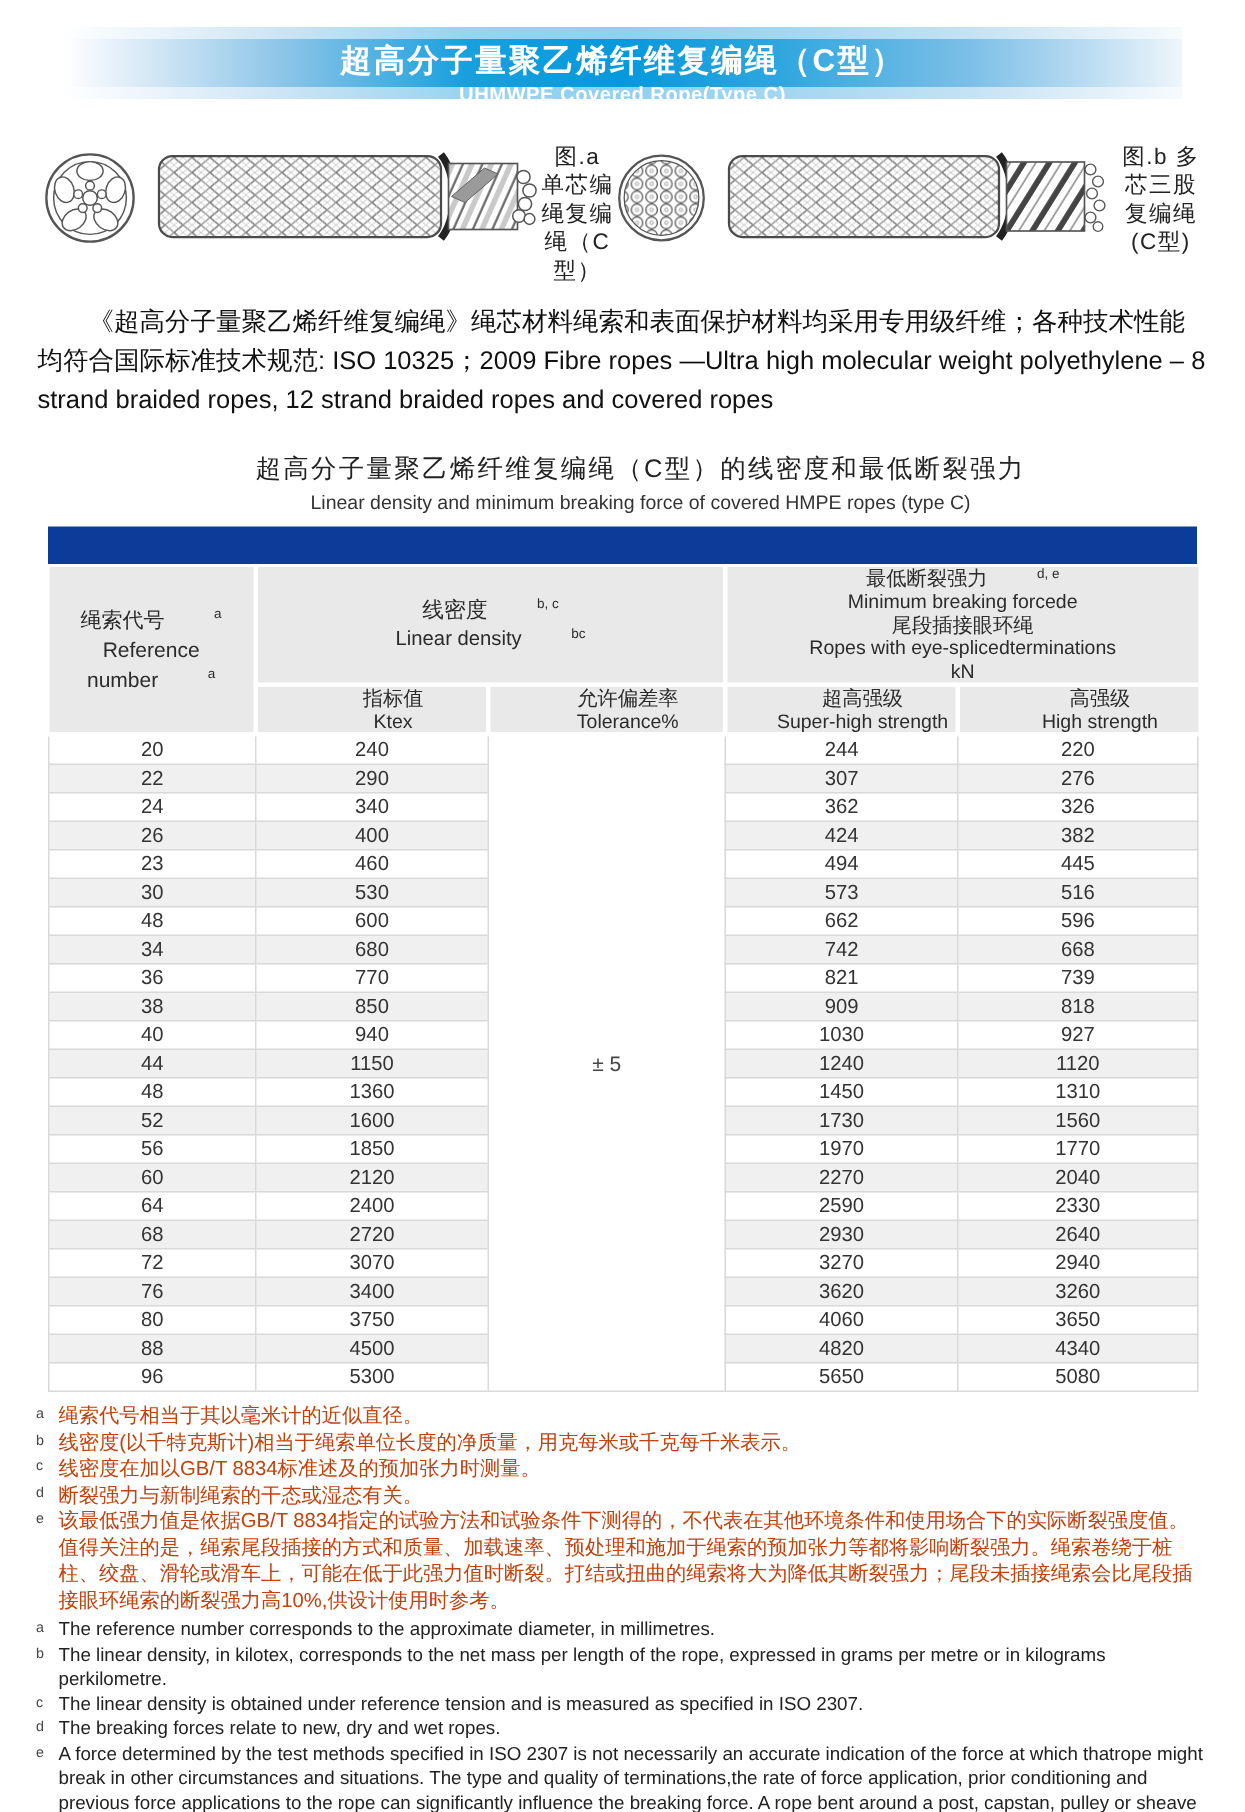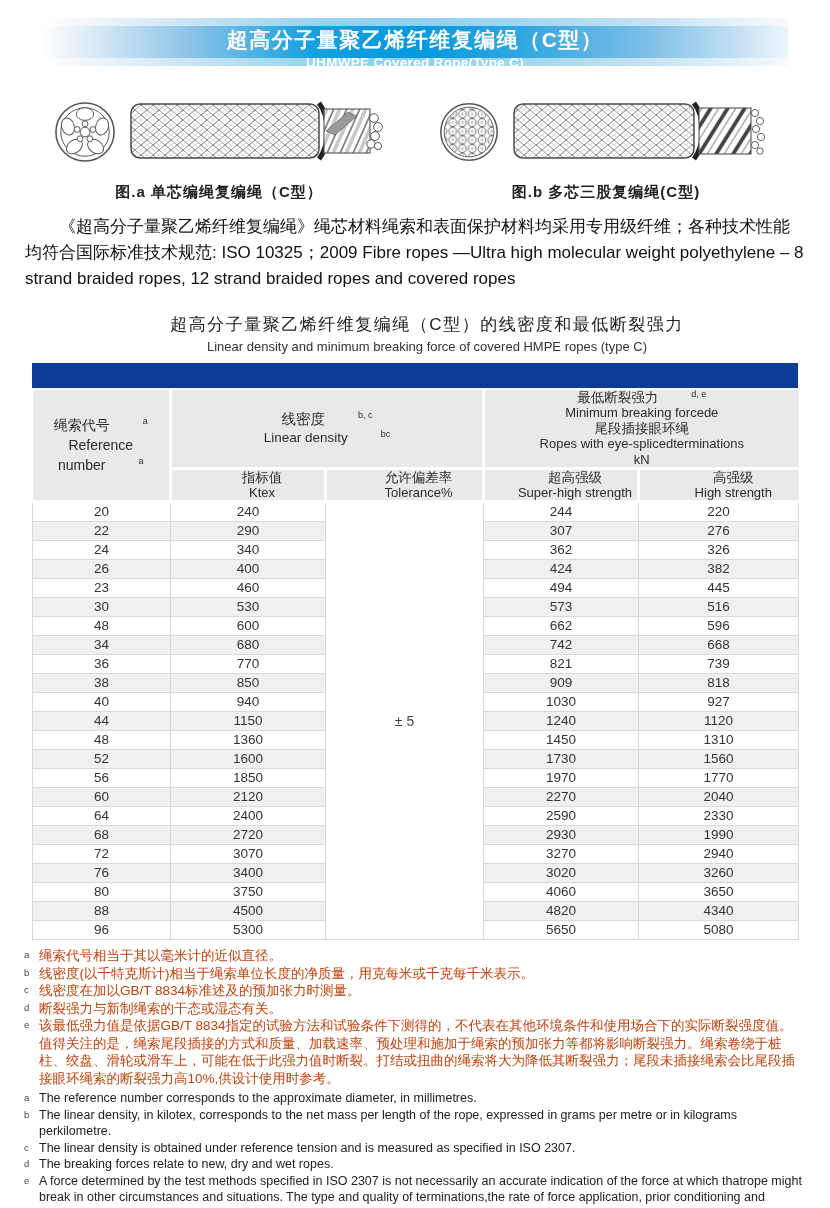--- a/index.html
+++ b/index.html
@@ -19,21 +19,21 @@
                       rgba(255,255,255,0) 16%, rgba(255,255,255,0) 84%,
                       rgba(255,255,255,.55) 84%, rgba(255,255,255,.55) 100%),
       linear-gradient(90deg, #ffffff 0%, #d9eaf7 7%, #8ac4e7 20%, #18a0de 36%,
                       #0599dd 50%, #2fa6df 64%, #7cbfe6 81%, #c3e0f3 93%, #eef6fc 100%);
   }
   .banner-title { font-size:21px; font-weight:bold; color:#fff; letter-spacing:1.5px; padding-top:8px; }
   .banner-sub   { font-size:13.5px; font-weight:bold; color:#fff; letter-spacing:.3px; margin-top:1px; }
 
   
   .figures { display:flex; margin:22px 28px 0; }
-  .figure  { display:flex; flex-direction:column;font-weight:bold; }
+  .figure  { display:flex; flex-direction:row; }
   .figure.fa { width:382px; }
   .figure.fb { width:392px; }
   .fig-art { display:flex; align-items:center; justify-content:center; gap:12px; height:88px; }
   .fig-caption { text-align:center; font-size:15px; color:#222; margin-top:7px; letter-spacing:1px; }
 
   
   .intro { margin:12px 25px 0; font-size:17px; line-height:26px; text-indent:2em; color:#111; }
 
   
   .tbl-heading { margin-top:21px; text-align:center;padding-left:24px; }
@@ -333,32 +333,32 @@
           <tr>
             <td>64</td>
             <td>2400</td>
             <td>2590</td>
             <td>2330</td>
           </tr>
           <tr>
             <td>68</td>
             <td>2720</td>
             <td>2930</td>
-            <td>1990</td>
+            <td>2640</td>
           </tr>
           <tr>
             <td>72</td>
             <td>3070</td>
             <td>3270</td>
             <td>2940</td>
           </tr>
           <tr>
             <td>76</td>
             <td>3400</td>
-            <td>3020</td>
+            <td>3620</td>
             <td>3260</td>
           </tr>
           <tr>
             <td>80</td>
             <td>3750</td>
             <td>4060</td>
             <td>3650</td>
           </tr>
           <tr>
             <td>88</td>

